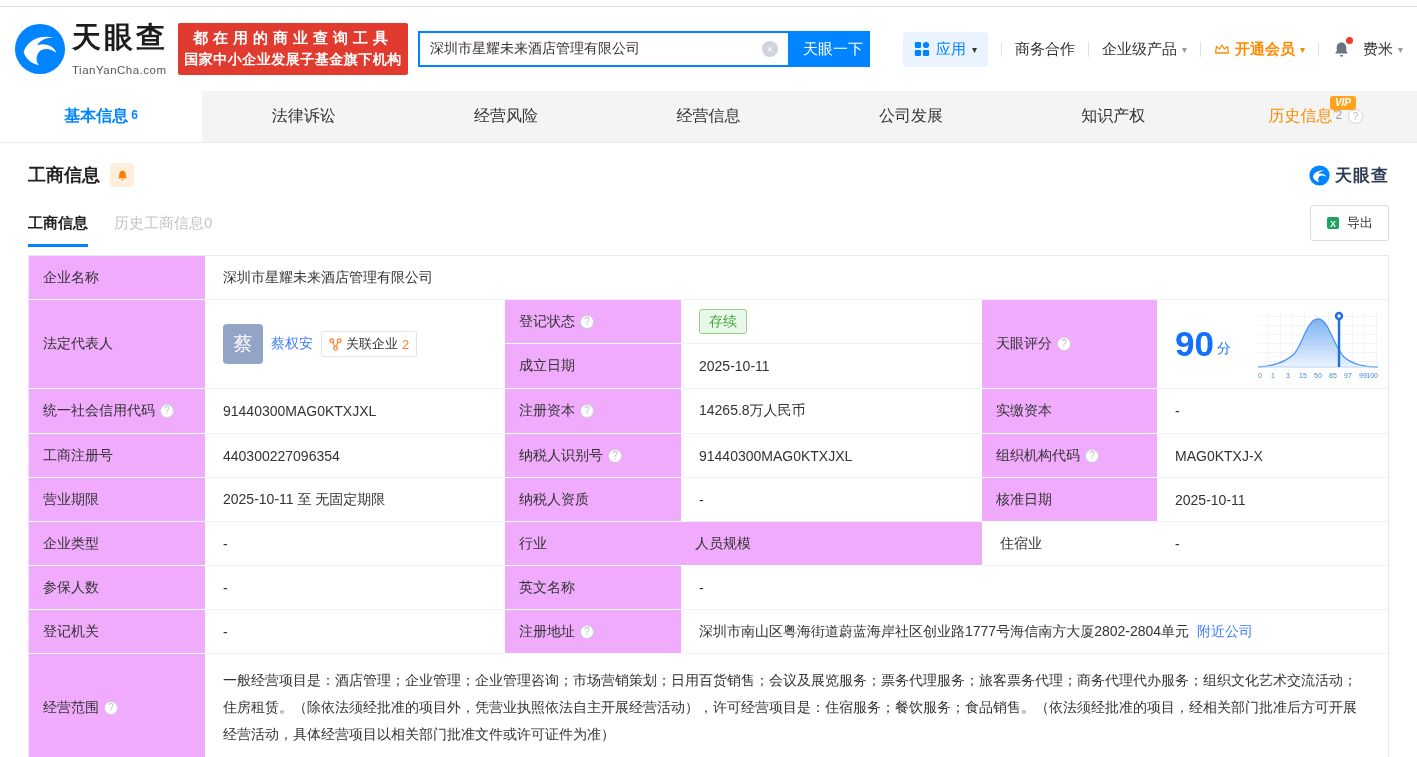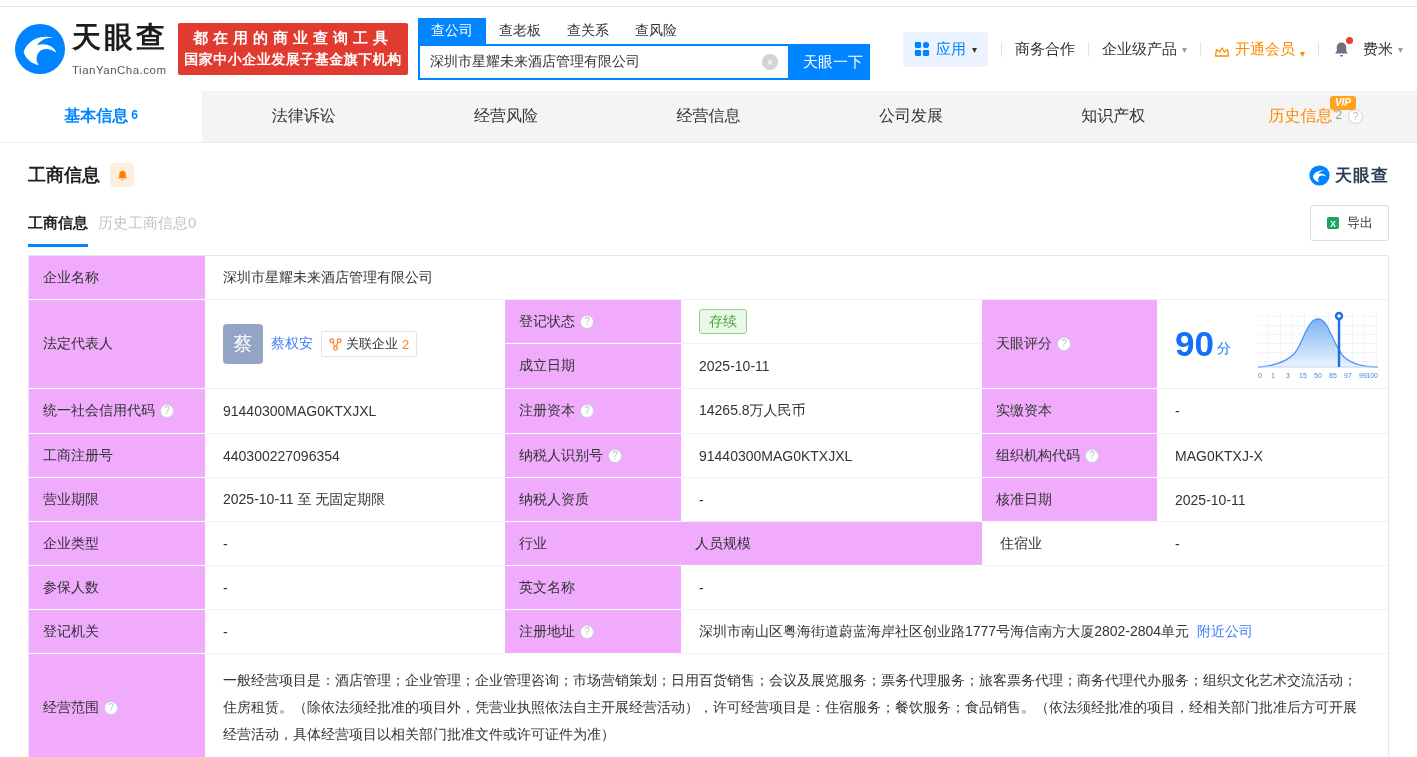--- a/index.html
+++ b/index.html
@@ -33,21 +33,21 @@
     cursor:pointer; font-family:"Liberation Sans","DejaVu Sans",sans-serif;padding-left:8px; }
 
   .top-nav { margin-left:auto; display:flex; align-items:center; font-size:15px; color:#333; }
   .nav-sep { width:1px; height:15px; background:#e2e2e2; margin:0 13px; }
   .nav-item { display:flex; align-items:center; gap:5px; cursor:pointer; white-space:nowrap; }
   .nav-apps { display:flex; align-items:center; gap:6px; background:#eaf3ff; color:#0084ff;
     padding:8px 11px; border-radius:4px; cursor:pointer; }
   .caret { font-size:10px; color:#999; }
   .caret.dark { color:#333; }
   .caret.orange { color:#ff8a00; }
-  .vip-nav { color:#ff8a00; font-weight:400;align-items:flex-end; }
+  .vip-nav { color:#ff8a00; font-weight:700; }
   .nav-bell { position:relative; margin-right:12px; cursor:pointer; display:flex; }
   .red-dot { position:absolute; right:-2px; top:-3px; width:7px; height:7px; border-radius:50%; background:#f3392e; }
 
   
   .main-tabs { height:52px; background:#f4f4f4; border-bottom:1px solid #ececec; display:flex; }
   .mtab { flex:1; display:flex; align-items:center; justify-content:center; gap:3px;
     font-size:16px; color:#333; cursor:pointer; position:relative; }
   .mtab.active { background:#fff; color:#0084ff; font-weight:700; }
   .mcount { font-size:12px; transform:translateY(-2px); }
   .mcount.blue { color:#0084ff; }
@@ -65,21 +65,21 @@
   .section-head { margin-top:20px; display:flex; align-items:center; }
   .section-title { font-size:18px; font-weight:700; color:#222; }
   .bell-btn { margin-left:10px; width:24px; height:24px; background:#ffeede; border-radius:4px;
     display:flex; align-items:center; justify-content:center; cursor:pointer; }
   .watermark { margin-left:auto; display:flex; align-items:center; gap:5px; }
   .watermark-text { font-size:17px; font-weight:700; color:#2b3c52; letter-spacing:1px; }
 
   .subtab-row { margin-top:18px; display:flex; align-items:center; }
   .subtab { font-size:15px; cursor:pointer; }
   .subtab.active { color:#222; font-weight:700; border-bottom:3px solid #0084ff; padding-bottom:11px; margin-bottom:-14px; }
-  .subtab.muted { color:#c4c4c4; margin-left:10px; }
+  .subtab.muted { color:#c4c4c4; margin-left:26px; }
   .export-btn { margin-left:auto; display:flex; align-items:center; gap:7px; background:#fff;
     border:1px solid #dcdcdc; border-radius:3px; padding:8px 15px; font-size:13px; color:#333; cursor:pointer;
     font-family:"Liberation Sans","DejaVu Sans",sans-serif; }
 
   
   .tbl { margin-top:14px; border:1px solid #e2e9f1; display:grid;
     grid-template-columns:176px 300px 176px 301px 175px 1fr;
     grid-template-rows:44px 44px 45px 45px 44px 44px 44px 44px 44px auto;
     font-size:14px; }
   .cell { display:flex; align-items:center; }
@@ -122,26 +122,20 @@
       <div class="logo-en">TianYanCha.com</div>
     </div>
   </div>
 
   <div class="banner">
     <div class="banner-l1">都在用的商业查询工具</div>
     <div class="banner-l2">国家中小企业发展子基金旗下机构</div>
   </div>
 
   <div class="search-area">
-    <div class="search-tabs">
-      <div class="stab active">查公司</div>
-      <div class="stab">查老板</div>
-      <div class="stab">查关系</div>
-      <div class="stab">查风险</div>
-    </div>
     <div class="search-row">
       <div class="input-wrap">
         <input class="search-input" value="深圳市星耀未来酒店管理有限公司" style="">
         <span class="clear-btn">×</span>
       </div>
       <button class="search-btn">天眼一下</button>
     </div>
   </div>
 
   <nav class="top-nav">

